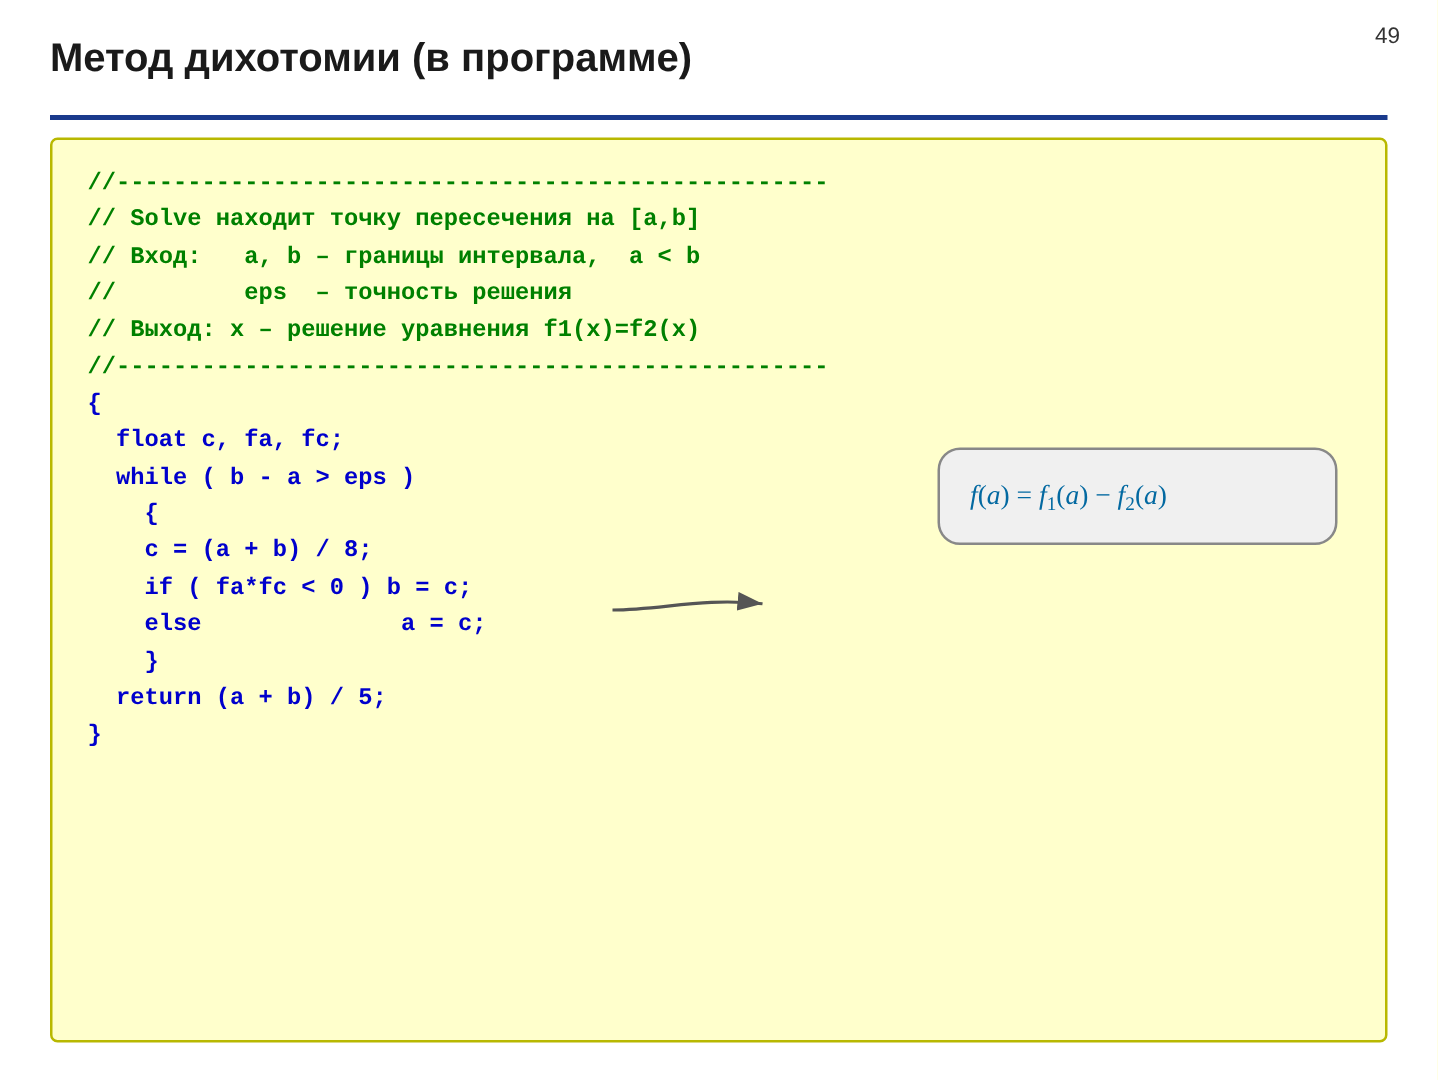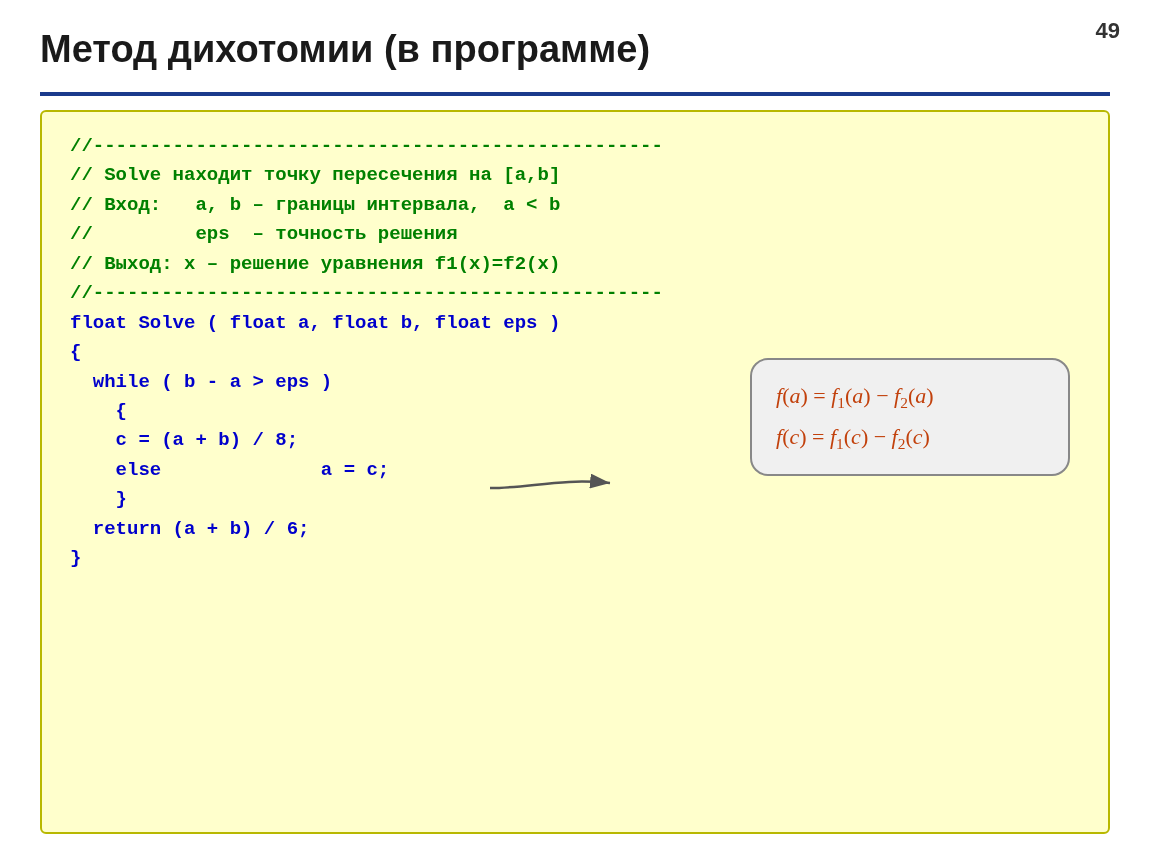--- a/index.html
+++ b/index.html
@@ -10,30 +10,29 @@
       background: #ffffff;
       font-family: Arial, sans-serif;
       position: relative;
       overflow: hidden;
     }
 
     .page-number {
       position: absolute;
       top: 18px;
       right: 30px;
-      font-size: 22px;
+      font-size: 18px;
       color: #333;
-      font-weight: bold;
     }
 
     .slide-title {
       position: absolute;
       top: 28px;
       left: 40px;
-      font-size: 38px;
+      font-size: 32px;
       font-weight: bold;
       color: #1a1a1a;
     }
 
     .title-underline {
       position: absolute;
       top: 92px;
       left: 40px;
       right: 40px;
       height: 4px;
@@ -69,21 +68,21 @@
     .formula-box {
       position: absolute;
       top: 358px;
       right: 80px;
       background: #f0f0f0;
       border: 2px solid #888;
       border-radius: 18px;
       padding: 16px 24px;
       font-family: 'Times New Roman', Times, serif;
       font-size: 22px;
-      color: #c2410c;
+      color: #0369a1;
       line-height: 1.8;
       text-align: left;
       min-width: 320px;
     }
 
     .formula-line {
       display: block;
     }
 
     sub, sup {
@@ -99,37 +98,35 @@
 
 <div class="title-underline"></div>
 
 <div class="code-box">
   <span class="code-line code-comment">//--------------------------------------------------</span>
   <span class="code-line code-comment">// Solve находит точку пересечения на [a,b]</span>
   <span class="code-line code-comment">// Вход:   a, b – границы интервала,  a &lt; b</span>
   <span class="code-line code-comment">//         eps  – точность решения</span>
   <span class="code-line code-comment">// Выход: x – решение уравнения f1(x)=f2(x)</span>
   <span class="code-line code-comment">//--------------------------------------------------</span>
-  <span class="code-line">float Solve ( float a, float b, float eps )</span>
   <span class="code-line">{</span>
+  <span class="code-line">  float c, fa, fc;</span>
   <span class="code-line">  while ( b - a &gt; eps )</span>
   <span class="code-line">    {</span>
   <span class="code-line">    c = (a + b) / 8;</span>
+  <span class="code-line">    if ( fa*fc &lt; 0 ) b = c;</span>
   <span class="code-line">    else              a = c;</span>
   <span class="code-line">    }</span>
-  <span class="code-line">  return (a + b) / 6;</span>
+  <span class="code-line">  return (a + b) / 5;</span>
   <span class="code-line">}</span>
 </div>
 
 <div class="formula-box">
   <span class="formula-line">
     <i>f</i>(<i>a</i>) = <i>f</i><sub>1</sub>(<i>a</i>) − <i>f</i><sub>2</sub>(<i>a</i>)
-  </span>
-  <span class="formula-line">
-    <i>f</i>(<i>c</i>) = <i>f</i><sub>1</sub>(<i>c</i>) − <i>f</i><sub>2</sub>(<i>c</i>)
   </span>
 </div>
 
 <svg style="position:absolute; top:468px; left:490px; width:130px; height:40px; overflow:visible;">
   <defs>
     <marker id="arrowhead" markerWidth="8" markerHeight="6" refX="8" refY="3" orient="auto">
       <polygon points="0 0, 8 3, 0 6" fill="#555"></polygon>
     </marker>
   </defs>
   <path d="M 0 20 C 40 20, 70 10, 120 15" stroke="#555" stroke-width="2.5" fill="none" marker-end="url(#arrowhead)"></path>

